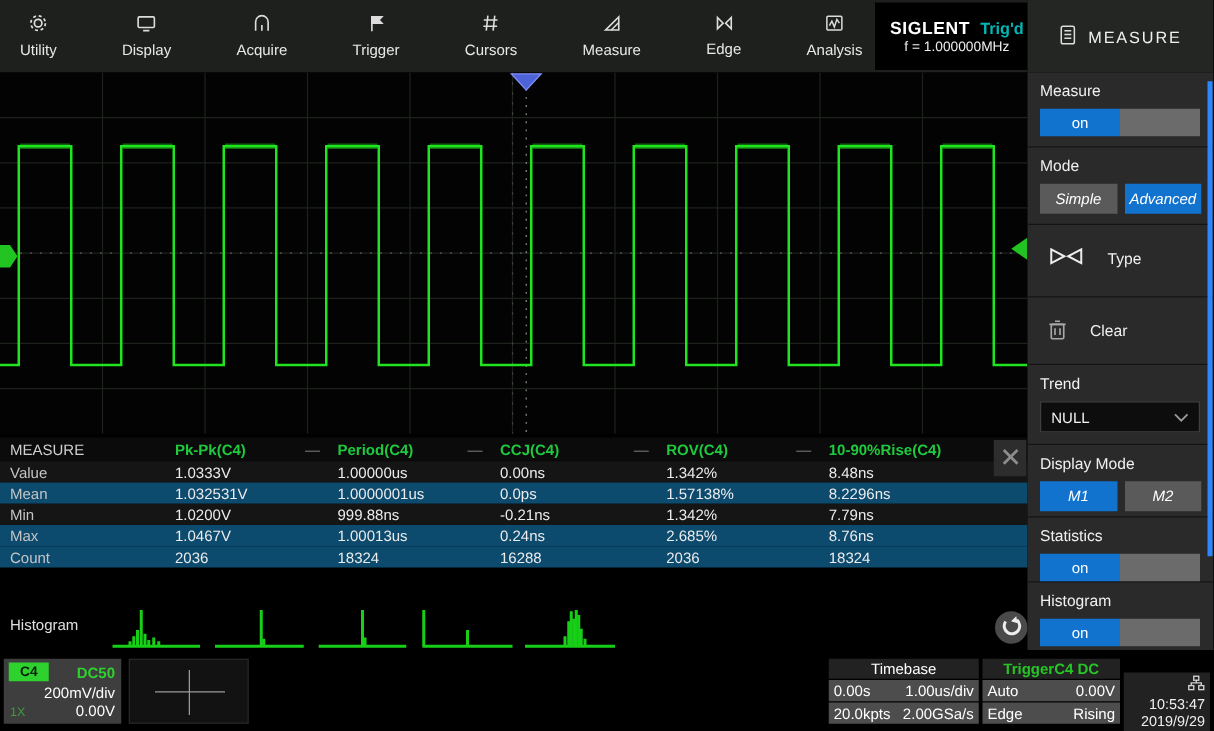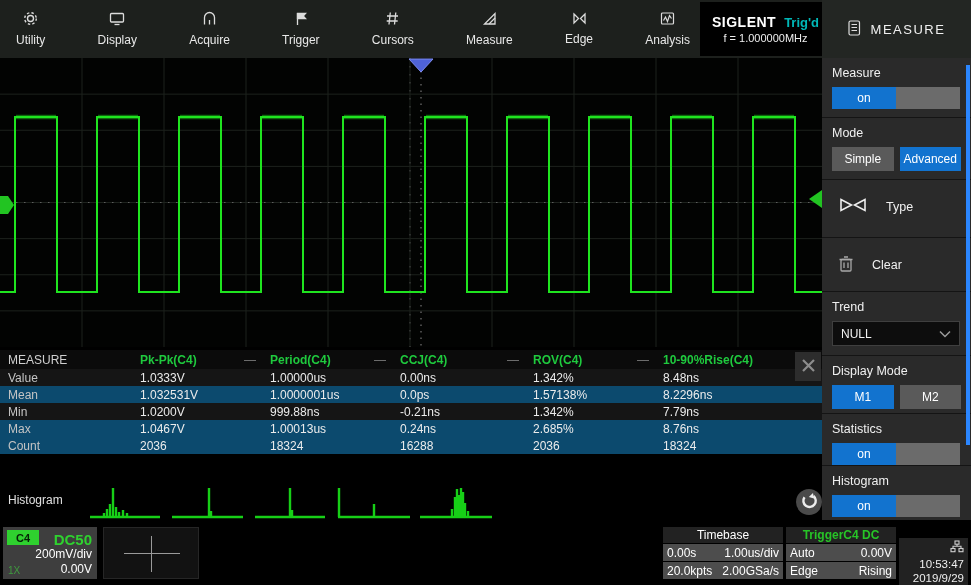--- a/index.html
+++ b/index.html
@@ -23,21 +23,21 @@
   
   .panel-header{position:absolute;left:822px;top:0;width:149px;height:58px;background:#232623;
                 display:flex;align-items:center;justify-content:center;gap:10px;}
   .panel-title{font-size:13px;letter-spacing:1.5px;color:#f0f0f0;}
   .sidebar{position:absolute;left:822px;top:58px;width:149px;height:462px;background:#2a2a2a;}
   .side-section{padding:8px 10px 0 10px;border-bottom:1px solid #141414;position:relative;}
   .side-label{color:#f0f0f0;font-size:12.5px;margin-bottom:7px;}
   .toggle{display:flex;width:128px;height:22px;}
   .toggle .on-part{width:64px;background:#1273cf;color:#fff;display:flex;align-items:center;justify-content:center;}
   .toggle .off-part{flex:1;background:#6b6b6b;}
-  .btn-pair{display:flex;gap:6px;}
+  .btn-pair{display:flex;gap:6px;font-style:italic;}
   .pair-btn{width:63px;height:24px;display:flex;align-items:center;justify-content:center;color:#fff;}
   .pair-btn.sel{background:#1273cf;}
   .pair-btn.unsel{background:#5a5a5a;}
   .icon-row{display:flex;align-items:center;gap:18px;padding:8px 0 0 6px;color:#f0f0f0;font-size:12.5px;}
   .dropdown{width:128px;height:25px;background:#0d0d0d;border:1px solid #3f3f3f;display:flex;
             align-items:center;justify-content:space-between;padding:0 8px;color:#f2f2f2;}
   .side-scrollbar{position:absolute;right:1px;top:7px;width:4px;height:380px;background:#2b86ff;}
 
   
   .wavearea{position:absolute;left:0;top:58px;width:822px;height:289px;background:#020302;}
@@ -61,21 +61,21 @@
   .histrow{position:absolute;left:0;top:471px;width:822px;height:49px;background:#000;}
   .histlabel{position:absolute;left:8px;top:22px;color:#e0e0e0;}
   .reset-btn{position:absolute;left:796px;top:18px;width:26px;height:26px;border-radius:50%;
              background:#4a4a4a;display:flex;align-items:center;justify-content:center;}
 
   
   .bottombar{position:absolute;left:0;top:520px;width:971px;height:65px;background:#000;}
   .chanbox{position:absolute;left:3px;top:7px;width:94px;height:52px;background:#3e3e3e;padding-left:32px;}
   .chan-badge{position:absolute;left:4px;top:3px;width:32px;height:15px;background:#2fd12f;color:#062006;
               font-weight:bold;font-size:11px;display:flex;align-items:center;justify-content:center;}
-  .chan-coup{position:absolute;right:5px;top:4px;color:#2fd12f;font-size:15px;font-weight:bold;}
+  .chan-coup{position:absolute;right:5px;top:4px;color:#2fd12f;font-size:12px;font-weight:bold;}
   .chan-scale{position:absolute;right:5px;top:20px;color:#fff;}
   .chan-probe{position:absolute;left:5px;bottom:3px;color:#3f9a3f;font-size:10px;}
   .chan-off{position:absolute;right:5px;bottom:3px;color:#fff;}
   .crossbox{position:absolute;left:103px;top:7px;width:96px;height:52px;background:#121212;border:1px solid #262626;}
   .cross-h{position:absolute;left:20px;top:25px;width:56px;height:1px;background:#9a9a9a;}
   .cross-v{position:absolute;left:47px;top:8px;width:1px;height:36px;background:#9a9a9a;}
   .infobox{position:absolute;top:7px;height:52px;}
   .infohdr{height:16px;display:flex;justify-content:center;align-items:center;padding:0 4px;background:#222;}
   .inforow{height:17px;margin-top:1px;background:#4d4d4d;display:flex;justify-content:space-between;
            align-items:center;padding:0 4px;color:#fff;}

